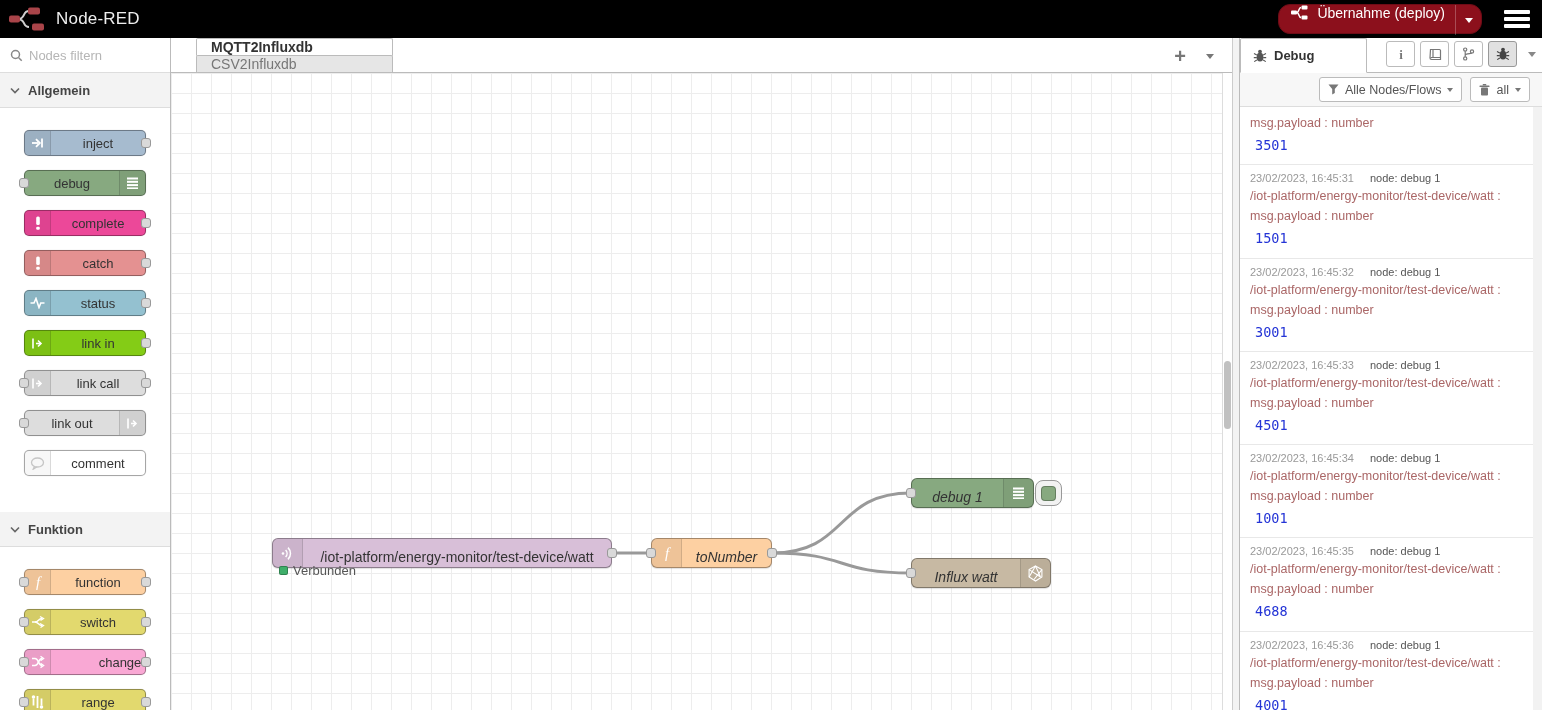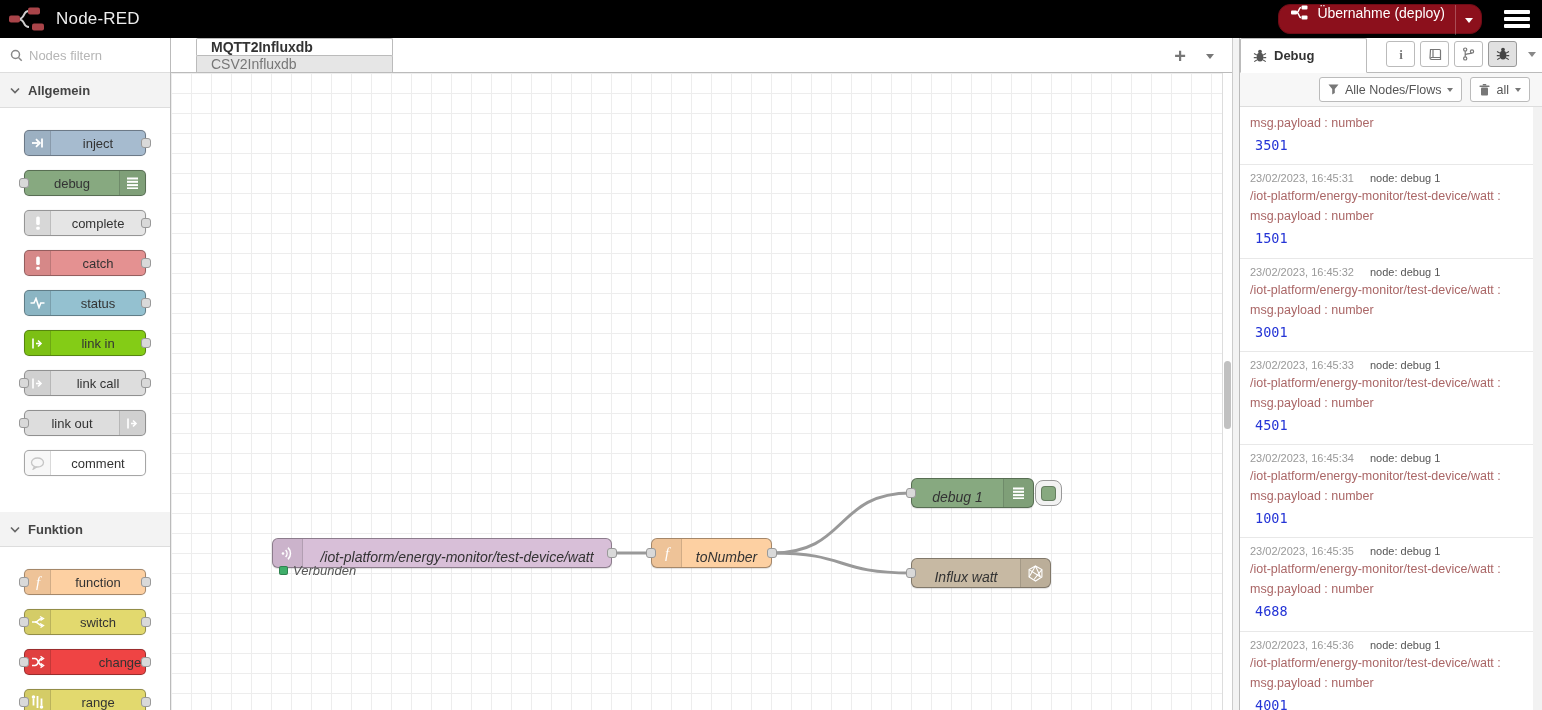--- a/index.html
+++ b/index.html
@@ -179,21 +179,21 @@
                     <rect x="1" y="1.5" width="11" height="2"></rect>
                     <rect x="1" y="4.8" width="11" height="2"></rect>
                     <rect x="1" y="8.1" width="11" height="2"></rect>
                     <rect x="1" y="11.4" width="11" height="1.6"></rect>
                   </svg>
                 </span>
     <span class="pn-label">debug</span>
   <span class="port in"></span>
               </div>
 
-  <div class="palette-node icon-left" style="background: #e5e5e5; justify-content: space-between;">
+  <div class="palette-node icon-left" style="background: #ec4899; justify-content: space-between;">
     <span class="pn-icon">
                   <svg width="6" height="14" viewBox="0 0 6 14" fill="currentColor">
                     <rect x="1.2" y="0.5" width="3.6" height="8.5" rx="1.5"></rect>
                     <rect x="1.2" y="10.8" width="3.6" height="3" rx="1.2"></rect>
                   </svg>
                 </span>
     <span class="pn-label">complete</span>
   <span class="port out"></span>
               </div>
 
@@ -295,21 +295,21 @@
                     <path d="M4 7c3.5 0 3.5 3.5 7 3.5"></path>
                     <path d="M9 1.5 12.5 3.5 9.5 5.5" stroke-width="1.3"></path>
                     <path d="M9 8.5 12.5 10.5 9.5 12.5" stroke-width="1.3"></path>
                   </svg>
                 </span>
     <span class="pn-label">switch</span>
   <span class="port in"></span>
                 <span class="port out"></span>
               </div>
 
-  <div class="palette-node icon-left" style="background: #ef4444; gap: 44px;">
+  <div class="palette-node icon-left" style="background: #f9a8d4; gap: 44px;">
     <span class="pn-icon">
                   <svg width="14" height="14" viewBox="0 0 14 14" fill="none" stroke="currentColor" stroke-width="1.6">
                     <path d="M1 3.5h3c4 0 3 7 7 7"></path>
                     <path d="M1 10.5h3c4 0 3-7 7-7"></path>
                     <path d="M9.5 1.2 12.6 3.5 9.5 5.6" stroke-width="1.3"></path>
                     <path d="M9.5 8.4 12.6 10.5 9.5 12.6" stroke-width="1.3"></path>
                   </svg>
                 </span>
     <span class="pn-label">change</span>
   <span class="port in"></span>
@@ -356,21 +356,21 @@
         </div>
       </div>
       <div class="canvas-wrap">
         <div class="canvas" id="canvas">
           <svg class="wires" id="wire-layer" width="1100" height="700">
               <path d="M441 480 C 477 480, 444 480, 480 480" fill="none" stroke="#999" stroke-width="3" stroke-linecap="round"></path>
               <path d="M601 480 C 677.45 480, 663.55 420, 740 420" fill="none" stroke="#999" stroke-width="3" stroke-linecap="round"></path>
               <path d="M601 480 C 677.45 480, 663.55 500, 740 500" fill="none" stroke="#999" stroke-width="3" stroke-linecap="round"></path>
             </svg>
 
-  <div class="flow-node icon-left" style="left: 101px; top: 465px; width: 340px; background: rgb(216, 191, 216); font-style: italic;">
+  <div class="flow-node icon-left" style="left: 101px; top: 465px; width: 340px; background: rgb(216, 191, 216);">
     <span class="fn-icon">
                 <svg width="15" height="15" viewBox="0 0 15 15" fill="none" stroke="currentColor" stroke-width="1.5">
                   <circle cx="3" cy="7.5" r="1.3" fill="currentColor" stroke="none"></circle>
                   <path d="M5.6 4a5 5 0 0 1 0 7"></path>
                   <path d="M8 1.6a8.3 8.3 0 0 1 0 11.8"></path>
                 </svg>
               </span>
     <span class="fn-label">/iot-platform/energy-monitor/test-device/watt</span>
   <span class="port out"></span>
               <span class="node-status">

